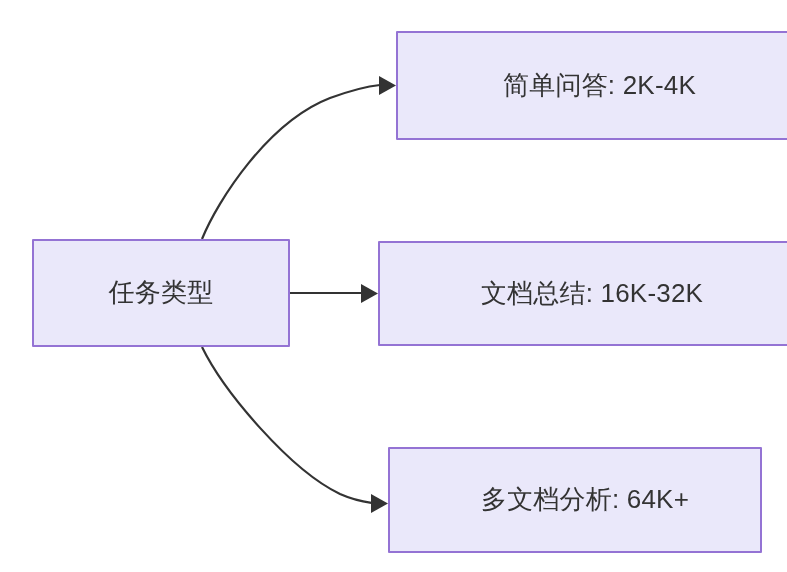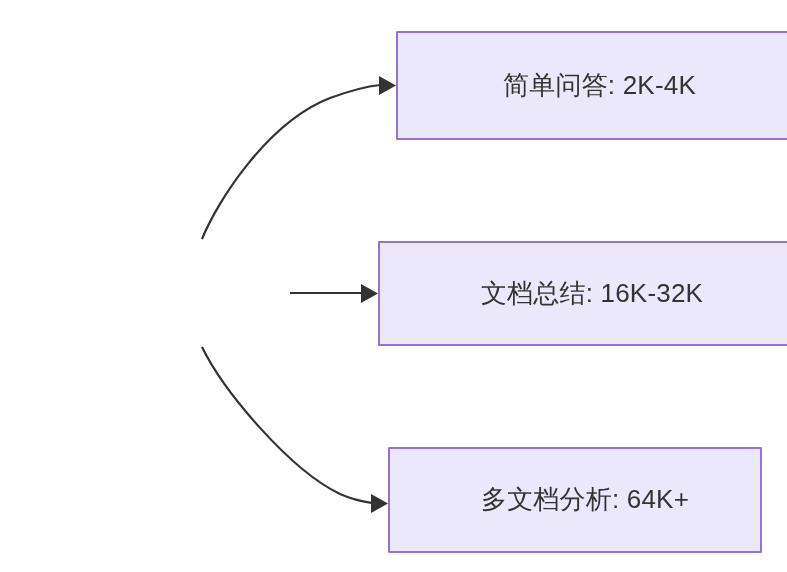--- a/index.html
+++ b/index.html
@@ -77,20 +77,23 @@
       <path class="edge-path" d="M 290 293 L 362 293"></path>
       <polygon class="edge-arrowhead" points="361,284 378,293.5 361,303"></polygon>
     </g>
 
     <g>
       <path class="edge-path" d="M 202 347 C 224 392 290 470 340 494 C 358 502 374 503 372 503"></path>
       <polygon class="edge-arrowhead" points="371,494 388,503.5 371,513"></polygon>
     </g>
   </svg>
 
+  <div class="node" id="node-source">
+    <span class="node-label">任务类型</span>
+  </div>
 
   <div class="node" id="node-simple-qa">
     <span class="node-label">简单问答: 2K-4K</span>
   </div>
 
   <div class="node" id="node-doc-summary">
     <span class="node-label">文档总结: 16K-32K</span>
   </div>
 
   <div class="node" id="node-multi-doc">

